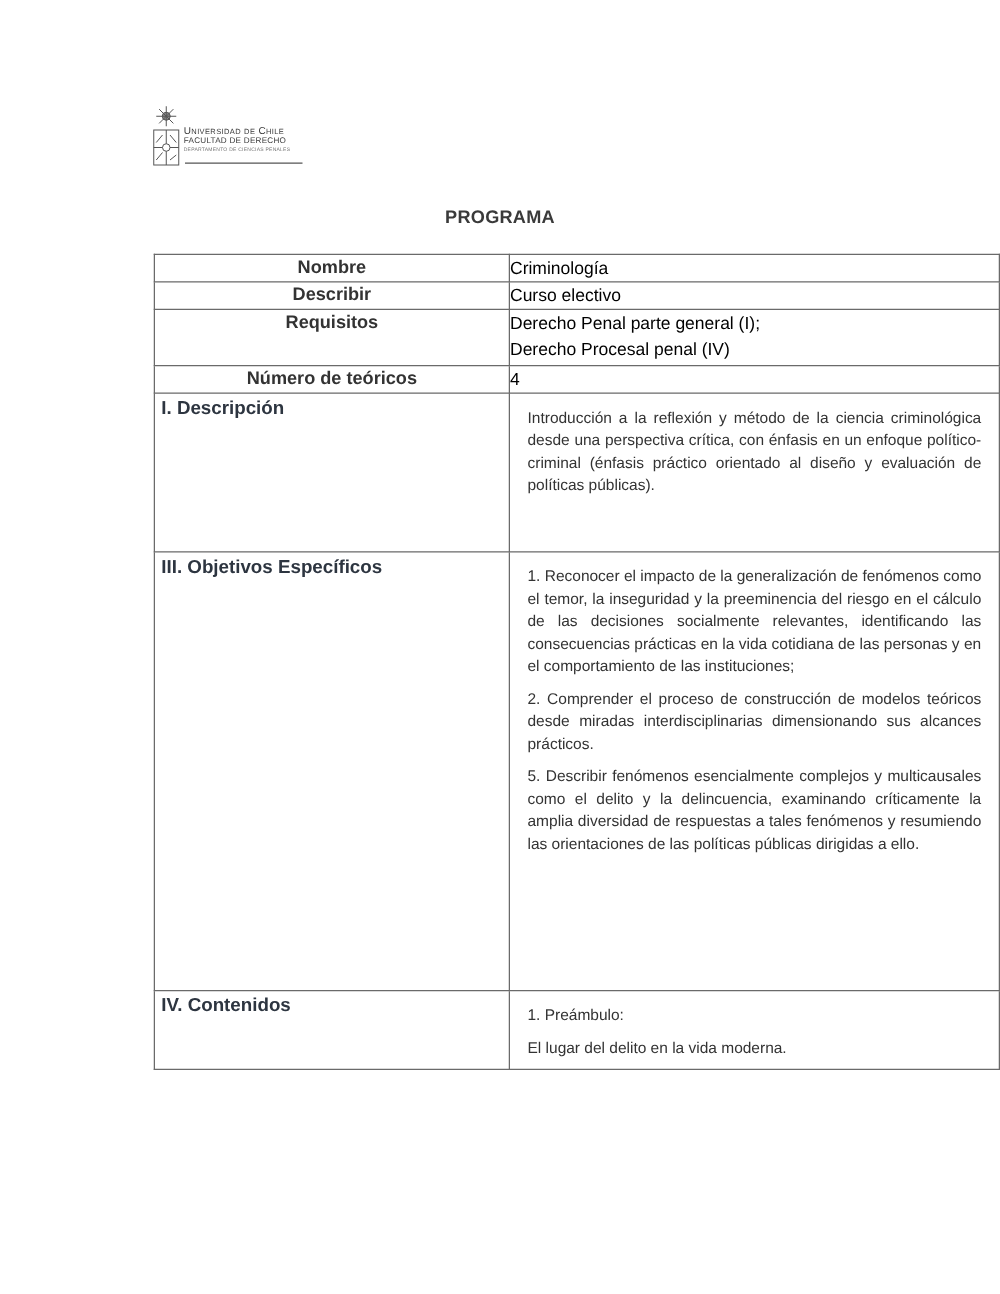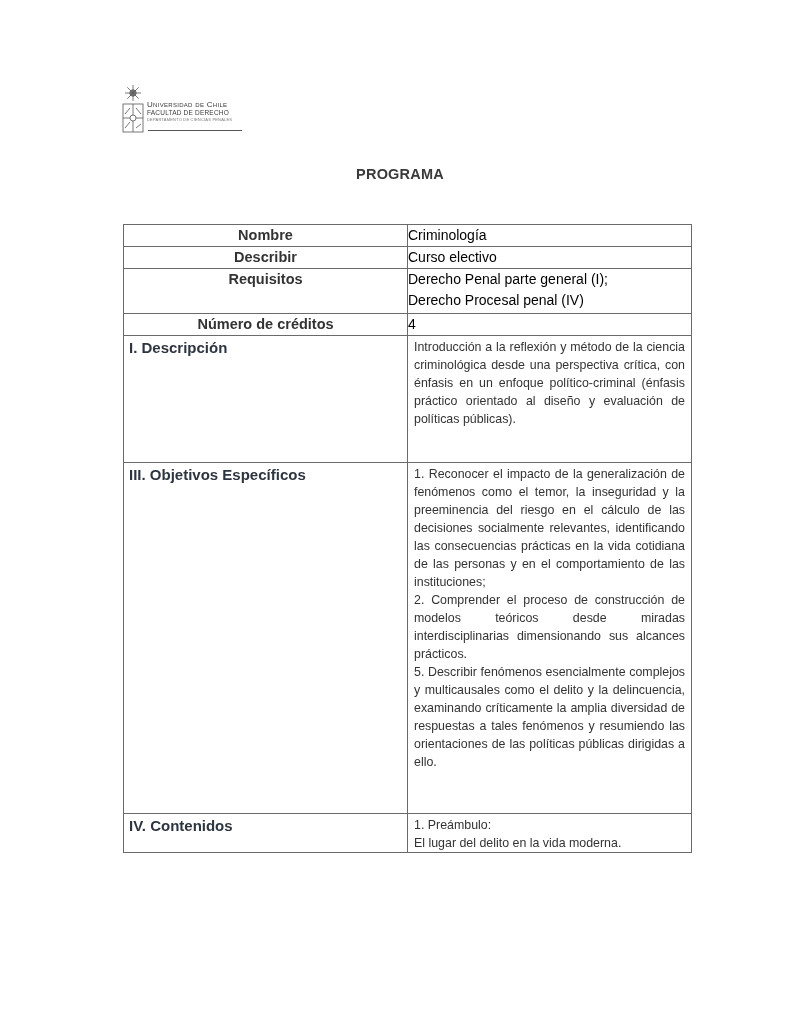--- a/index.html
+++ b/index.html
@@ -11,29 +11,29 @@
   .logo-emblem { position:absolute; left:2px; top:0; width:26px; height:50px; }
   .logo-text { position:absolute; left:29px; top:16px; }
   .logo-line1 { font-size:8px; letter-spacing:0.3px; color:#3a3a3a; font-variant:small-caps; line-height:9px; }
   .logo-line2 { font-size:6.5px; color:#3a3a3a; line-height:8px; letter-spacing:0.2px; }
   .logo-line3 { font-size:4px; color:#777; line-height:6px; letter-spacing:0.2px; }
   .logo-rule { position:absolute; left:30px; top:46px; width:94px; height:1px; background:#555; }
 
   .title { position:absolute; left:0; width:800px; top:166px; text-align:center;
     font-weight:bold; font-size:14.5px; color:#3a3a3a; letter-spacing:0.2px; }
 
-  table.prog { position:absolute; left:123px; top:224px; width:569px;
+  table.prog { position:absolute; left:123px; top:203px; width:677px;
     border-collapse:collapse; table-layout:fixed; }
   table.prog td { border:1.2px solid #6a6a6a; vertical-align:top; padding:0; }
   .col-l { width:284px; }
   .hdr-l { text-align:center; font-weight:bold; font-size:14.5px; color:#333; line-height:21px; }
   .hdr-r { text-align:left; font-size:14px; color:#000000; line-height:21px; }
   .sec-l { font-weight:bold; font-size:15px; color:#2d3540; padding:2px 0 0 5px !important; line-height:20px;margin-top:22px; }
   .sec-r { font-size:12.4px; color:#333; line-height:18px; padding:2px 6px 0 6px !important; text-align:justify; }
-  .p { margin:0; }
+  .p { margin:8px; }
 </style>
 </head>
 <body>
 
 <div class="logo">
   <svg class="logo-emblem" viewBox="0 0 26 50">
     <g stroke="#555" stroke-width="0.8" fill="none">
       <circle cx="13" cy="9" r="3.2" fill="#888"></circle>
       <line x1="13" y1="1" x2="13" y2="17"></line>
       <line x1="5" y1="9" x2="21" y2="9"></line>
@@ -71,21 +71,21 @@
     <td class="hdr-r">Curso electivo</td>
   </tr>
   <tr style="height:45px">
     <td class="hdr-l">Requisitos</td>
     <td class="hdr-r">
       <div>Derecho Penal parte general (I);</div>
       <div>Derecho Procesal penal (IV)</div>
     </td>
   </tr>
   <tr style="height:21px">
-    <td class="hdr-l">Número de créditos</td>
+    <td class="hdr-l">Número de teóricos</td>
     <td class="hdr-r">4</td>
   </tr>
   <tr style="height:127px">
     <td class="sec-l">I. Descripción</td>
     <td class="sec-r">
       <p class="p">Introducción a la reflexión y método de la ciencia criminológica desde una perspectiva crítica, con énfasis en un enfoque político-criminal (énfasis práctico orientado al diseño y evaluación de políticas públicas).</p>
     </td>
   </tr>
   <tr style="height:351px">
     <td class="sec-l">III. Objetivos Específicos</td>

